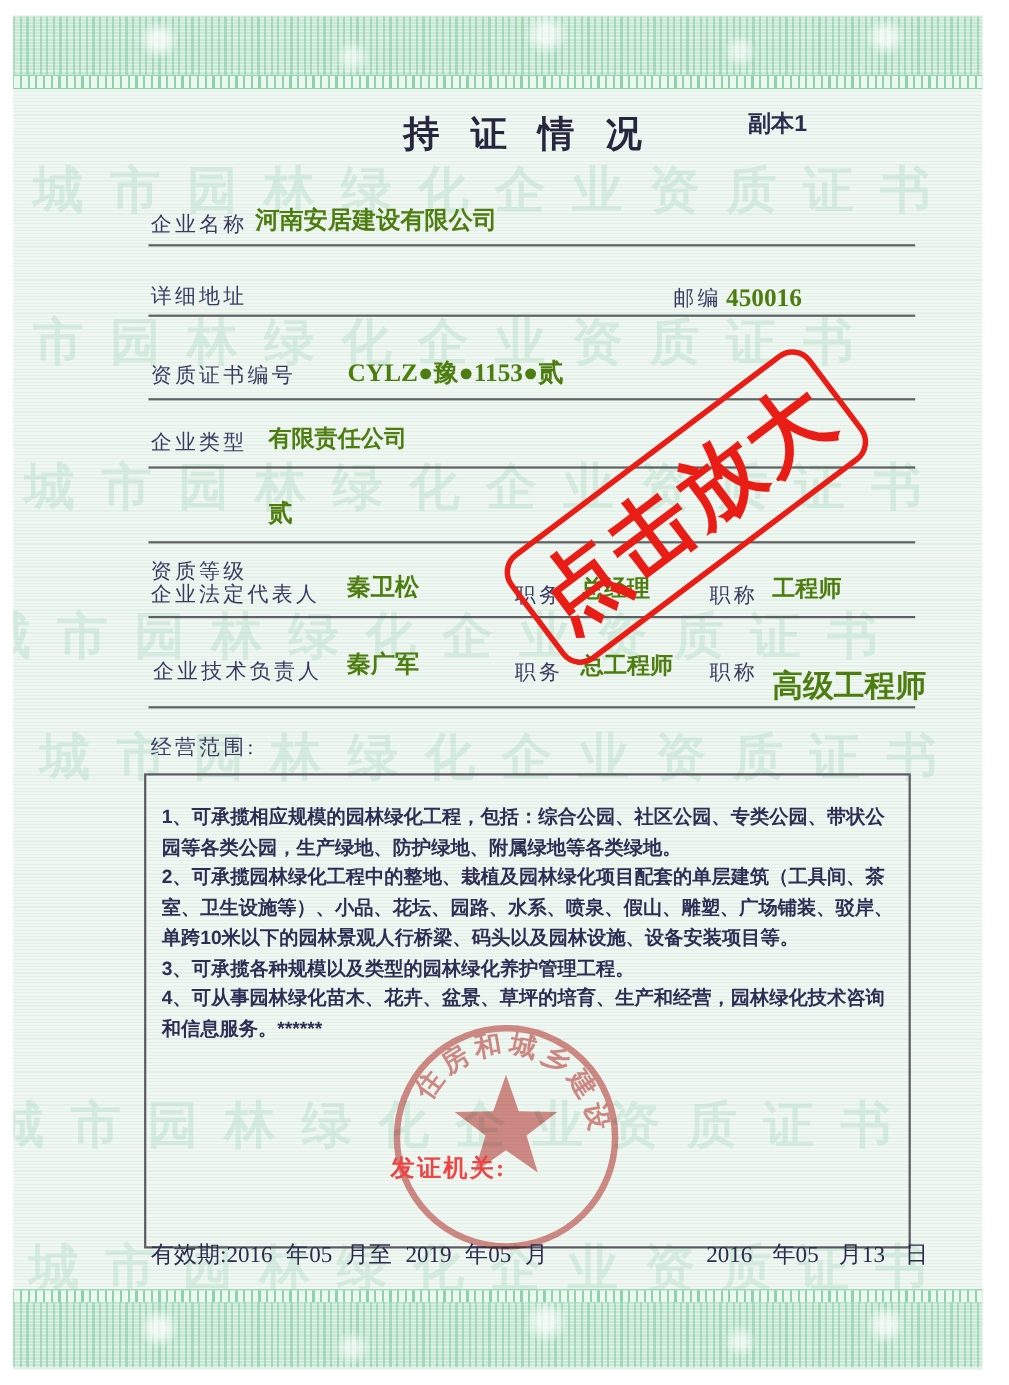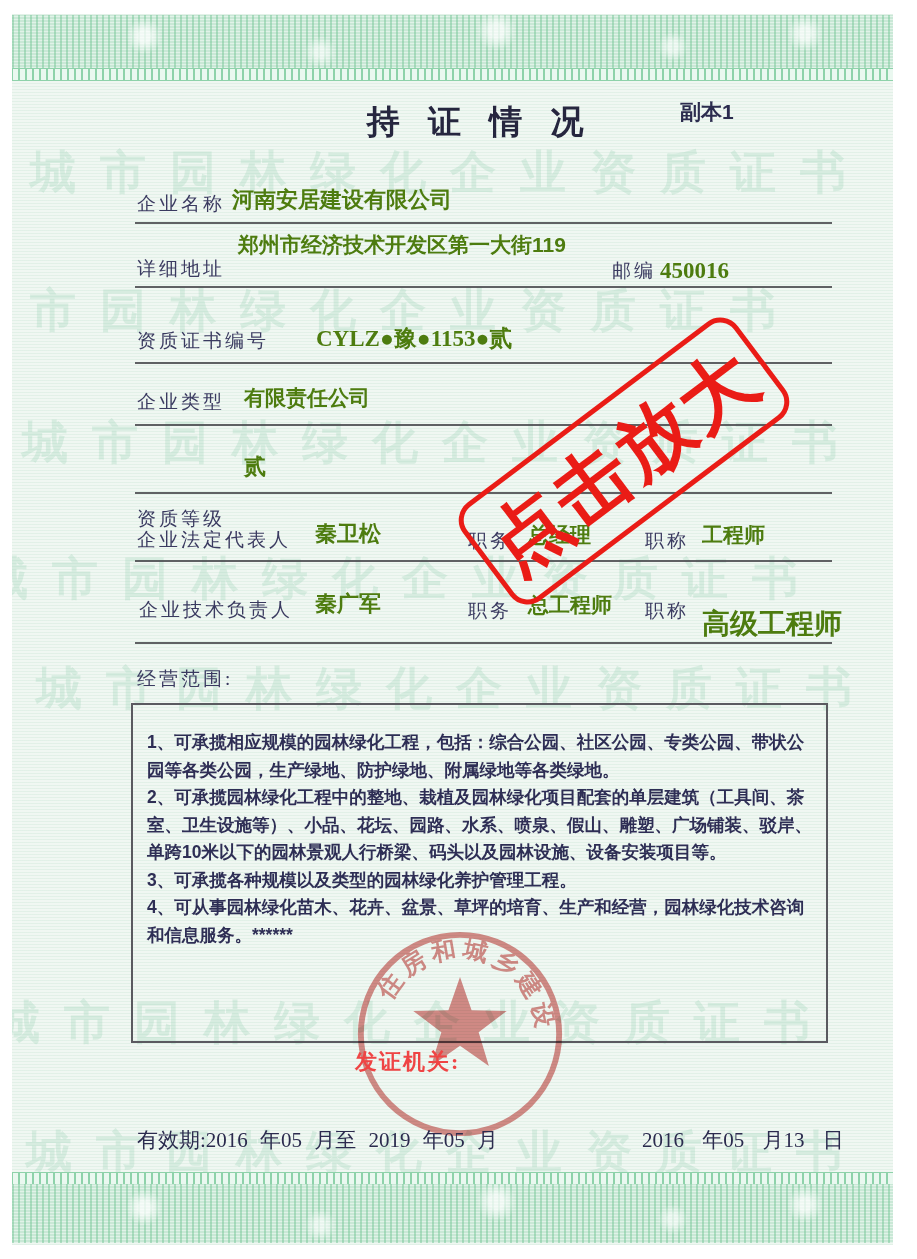--- a/index.html
+++ b/index.html
@@ -29,21 +29,21 @@
   .wm{position:absolute;white-space:nowrap;font-weight:bold;font-size:46px;letter-spacing:24px;
       color:rgba(142,206,172,.26);font-family:"Liberation Sans",sans-serif;}
   .title{position:absolute;left:300px;top:100px;width:360px;text-align:center;
          font-family:"Liberation Serif",serif;font-weight:bold;font-size:33px;letter-spacing:10px;color:#26263f;}
   .copy-label{position:absolute;left:680px;top:98px;font-weight:bold;font-size:21px;color:#2b2b4e;
               font-family:"Liberation Sans",sans-serif;}
   .lbl{position:absolute;font-family:"Liberation Serif",serif;font-size:19px;letter-spacing:3px;color:#3a3a60;}
   .val{position:absolute;font-family:"Liberation Sans",sans-serif;font-weight:bold;color:#4d7c0f;}
   .num{font-family:"Liberation Serif",serif;}
   .hline{position:absolute;left:135px;width:697px;height:2px;background:rgba(70,70,75,.85);}
-  .scope-box{position:absolute;left:131px;top:703px;width:697px;height:340px;border:2px solid #5a5a60;
+  .scope-box{position:absolute;left:131px;top:703px;width:697px;height:432px;border:2px solid #5a5a60;
              box-sizing:border-box;padding:24px 14px 0 14px;}
   .scope-box p{margin:0;font-family:"Liberation Sans",sans-serif;font-weight:bold;font-size:17.5px;
                line-height:27.5px;color:#2e2e55;}
   .issuer{position:absolute;left:355px;top:1047px;font-family:"Liberation Serif",serif;font-weight:bold;
           font-size:22px;letter-spacing:2px;color:#ef4444;z-index:5;}
   .validity{position:absolute;top:1126px;font-family:"Liberation Serif",serif;font-weight:normal;
             font-size:21px;color:#2b2b4e;z-index:5;word-spacing:7px;}
   .validity.left{left:137px;}
   .validity.right{left:642px;word-spacing:13px;}
   .seal{position:absolute;left:352px;top:926px;width:216px;height:216px;z-index:4;opacity:.8;
@@ -76,21 +76,20 @@
     <div class="wm" style="left:14px;top:1042px;">城市园林绿化企业资质证书</div>
   </div>
 
   <div class="title">持 证 情 况</div>
   <div class="copy-label">副本1</div>
 
   <span class="lbl" style="left:137px;top:191px;">企业名称</span>
   <span class="val" style="left:232px;top:185px;font-size:22px;">河南安居建设有限公司</span>
   <div class="hline" style="top:222px;"></div>
 
-  <span class="val" style="left:238px;top:231px;font-size:21px;">郑州市经济技术开发区第一大街119</span>
   <span class="lbl" style="left:137px;top:256px;">详细地址</span>
   <span class="lbl" style="left:612px;top:258px;">邮编</span>
   <span class="val num" style="left:660px;top:258px;font-size:23px;">450016</span>
   <div class="hline" style="top:286px;"></div>
 
   <span class="lbl" style="left:137px;top:328px;">资质证书编号</span>
   <span class="val num" style="left:316px;top:323px;font-size:23px;">CYLZ●豫●1153●贰</span>
   <div class="hline" style="top:362px;"></div>
 
   <span class="lbl" style="left:137px;top:389px;">企业类型</span>

